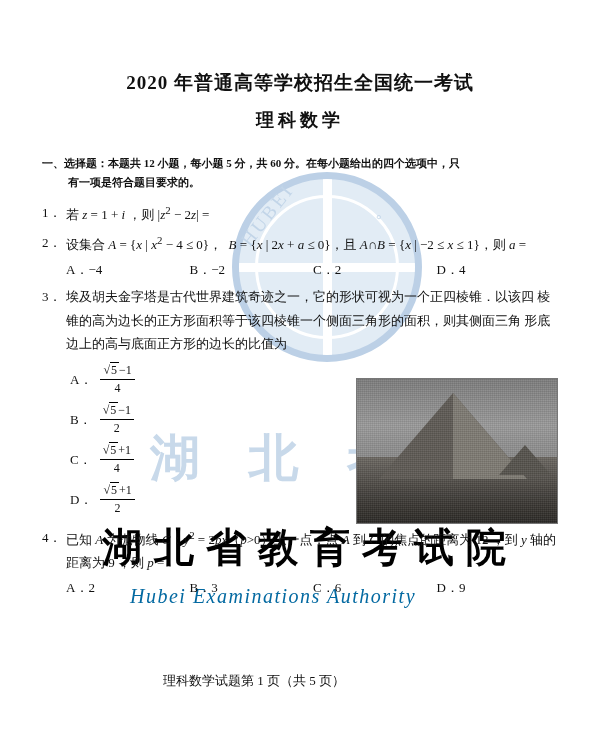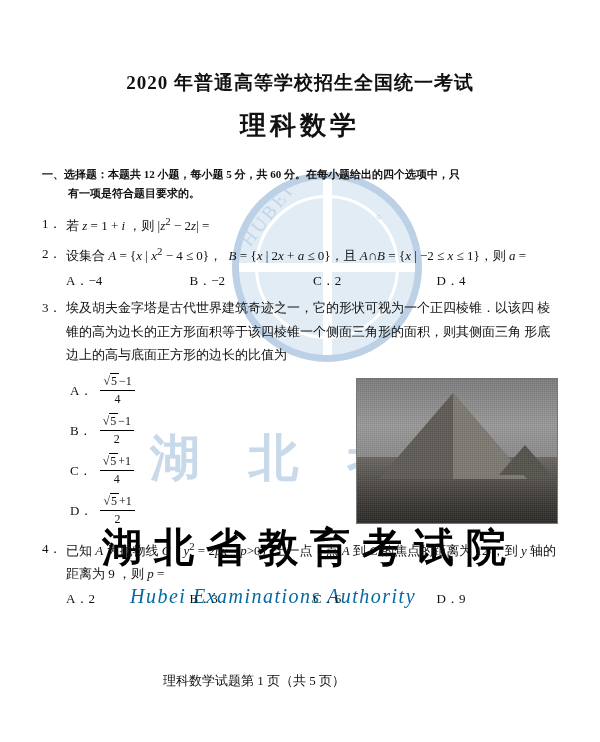--- a/index.html
+++ b/index.html
@@ -124,21 +124,21 @@
   }
   .title1 {
     text-align: center;
     font-size: 19px;
     font-weight: bold;
     letter-spacing: 1px;
     margin: 0 0 12px 0;
   }
   .title2 {
     text-align: center;
-    font-size: 26px;
+    font-size: 18px;
     font-weight: bold;
     letter-spacing: 4px;
     margin: 0 0 22px 0;
   }
   .sec-head {
     font-size: 11px;
     font-weight: bold;
     line-height: 1.75;
     margin: 0 0 8px 0;
     padding-left: 2px;

